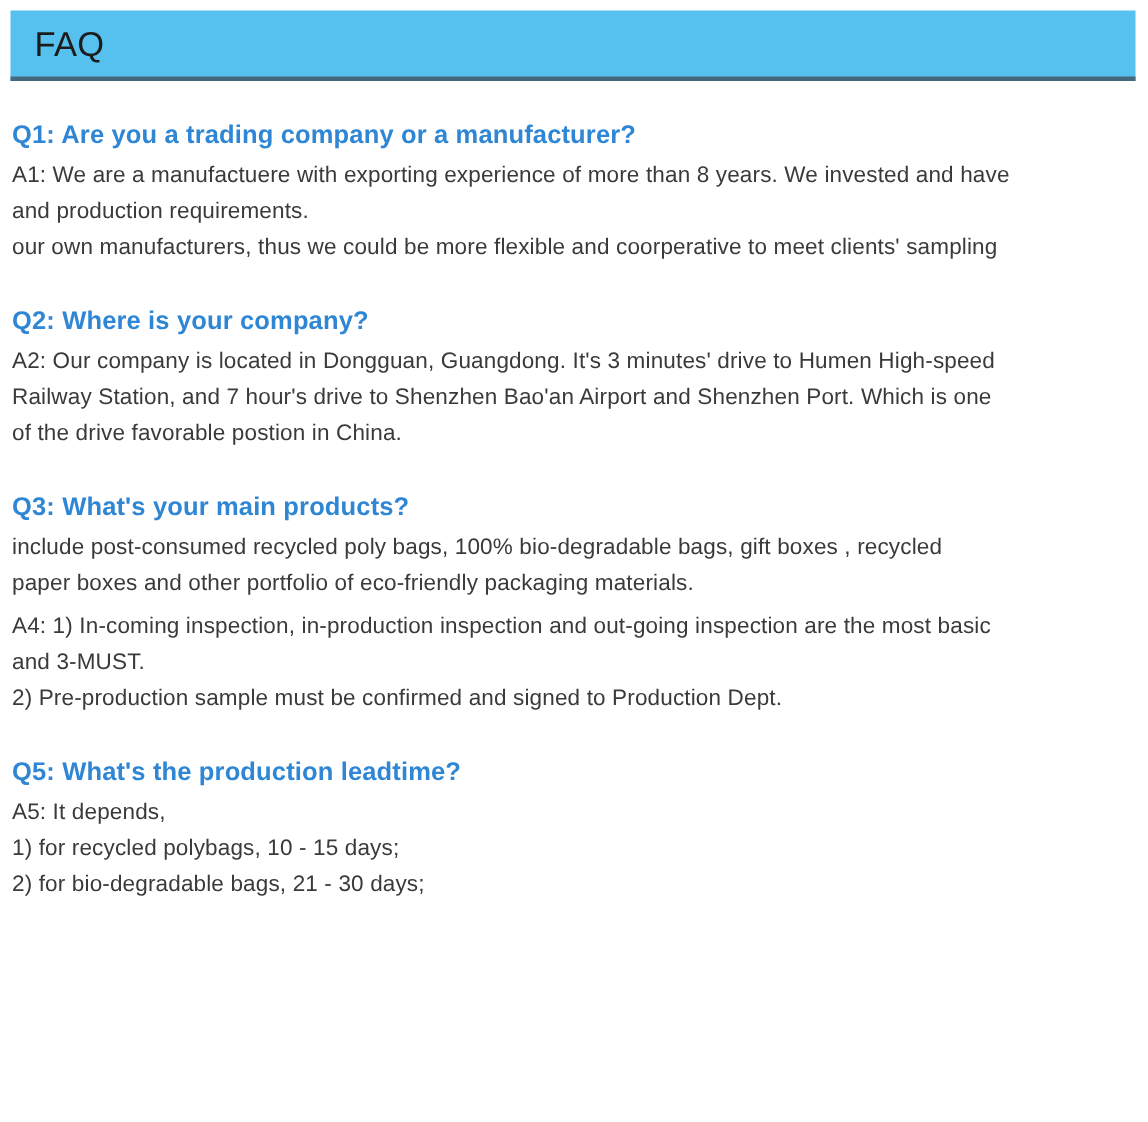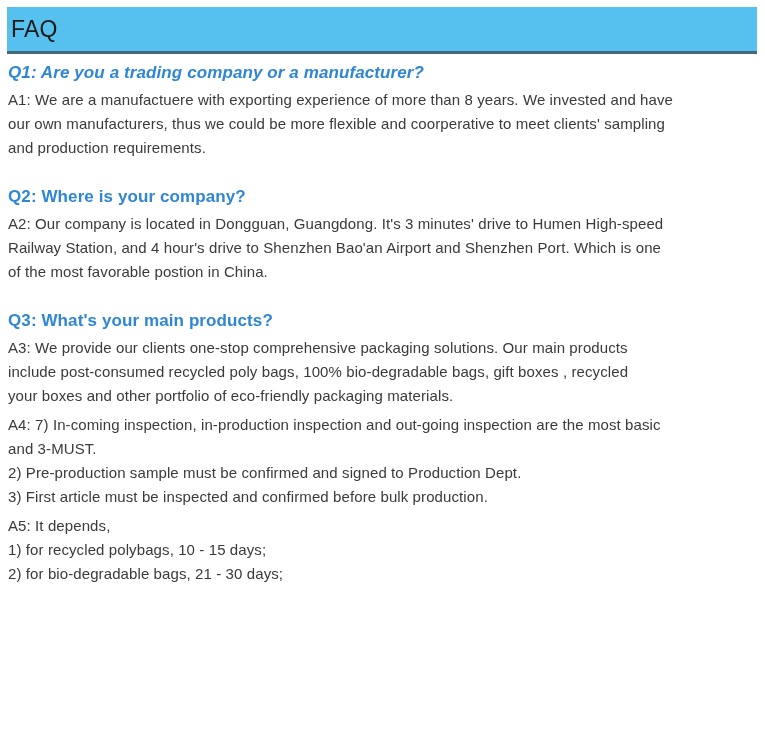--- a/index.html
+++ b/index.html
@@ -22,43 +22,42 @@
     overflow: hidden;
     font-family: "Liberation Sans", sans-serif;
   }
   .faq-banner {
     margin: 7px 8px 0 7px;
     height: 47px;
     background: var(--banner-bg);
     border-bottom: 3px solid var(--banner-border);
     display: flex;
     align-items: center;
-    padding-left: 4px;
+    padding-left: 16px;
   }
   .faq-title {
     margin: 0;
     font-size: 23px;
     font-weight: 500;
     color: var(--banner-text);
     letter-spacing: 0.2px;
   }
   .faq-content {
     padding: 0 8px;
   }
   .faq-question {
     margin: 26px 0 0 0;
     font-size: 17px;
     line-height: 21px;
     font-weight: 700;
     color: var(--question-color);
     letter-spacing: 0.1px;
   }
   .faq-section:first-child .faq-question {
-    margin-top: 8px;
-    font-style: italic;
+    margin-top: 25px;
   }
   .faq-answer {
     margin-top: 5px;
   }
   .faq-answer-line {
     font-size: 15px;
     line-height: 24px;
     color: var(--answer-color);
     white-space: pre;
     letter-spacing: 0.1px;
@@ -69,52 +68,51 @@
 
 <header class="faq-banner">
   <h1 class="faq-title">FAQ</h1>
 </header>
 
 <main class="faq-content">
   <section class="faq-section">
     <h2 class="faq-question">Q1: Are you a trading company or a manufacturer?</h2>
     <div class="faq-answer">
         <div class="faq-answer-line">A1: We are a manufactuere with exporting experience of more than 8 years. We invested and have</div>
+        <div class="faq-answer-line">and production requirements.</div>
         <div class="faq-answer-line">our own manufacturers, thus we could be more flexible and coorperative to meet clients' sampling</div>
-        <div class="faq-answer-line">and production requirements.</div>
       </div>
   </section>
 
   <section class="faq-section">
     <h2 class="faq-question">Q2: Where is your company?</h2>
     <div class="faq-answer">
         <div class="faq-answer-line">A2: Our company is located in Dongguan, Guangdong. It's 3 minutes' drive to Humen High-speed</div>
-        <div class="faq-answer-line">Railway Station, and 4 hour's drive to Shenzhen Bao'an Airport and Shenzhen Port. Which is one</div>
-        <div class="faq-answer-line">of the most favorable postion in China.</div>
+        <div class="faq-answer-line">Railway Station, and 7 hour's drive to Shenzhen Bao'an Airport and Shenzhen Port. Which is one</div>
+        <div class="faq-answer-line">of the drive favorable postion in China.</div>
       </div>
   </section>
 
   <section class="faq-section">
     <h2 class="faq-question">Q3: What's your main products?</h2>
     <div class="faq-answer">
-        <div class="faq-answer-line">A3: We provide our clients one-stop comprehensive packaging solutions. Our main products</div>
         <div class="faq-answer-line">include post-consumed recycled poly bags, 100% bio-degradable bags, gift boxes , recycled</div>
-        <div class="faq-answer-line">your boxes and other portfolio of eco-friendly packaging materials.</div>
+        <div class="faq-answer-line">paper boxes and other portfolio of eco-friendly packaging materials.</div>
       </div>
   </section>
 
   <section class="faq-section">
     <div class="faq-answer">
-        <div class="faq-answer-line">A4: 7) In-coming inspection, in-production inspection and out-going inspection are the most basic</div>
+        <div class="faq-answer-line">A4: 1) In-coming inspection, in-production inspection and out-going inspection are the most basic</div>
         <div class="faq-answer-line">and 3-MUST.</div>
         <div class="faq-answer-line">2) Pre-production sample must be confirmed and signed to Production Dept.</div>
-        <div class="faq-answer-line">3) First article must be inspected and confirmed before bulk production.</div>
       </div>
   </section>
 
   <section class="faq-section">
+    <h2 class="faq-question">Q5: What's the production leadtime?</h2>
     <div class="faq-answer">
         <div class="faq-answer-line">A5: It depends,</div>
         <div class="faq-answer-line">1) for recycled polybags, 10 - 15 days;</div>
         <div class="faq-answer-line">2) for bio-degradable bags, 21 - 30 days;</div>
       </div>
   </section>
 </main>
 
 </body></html>

